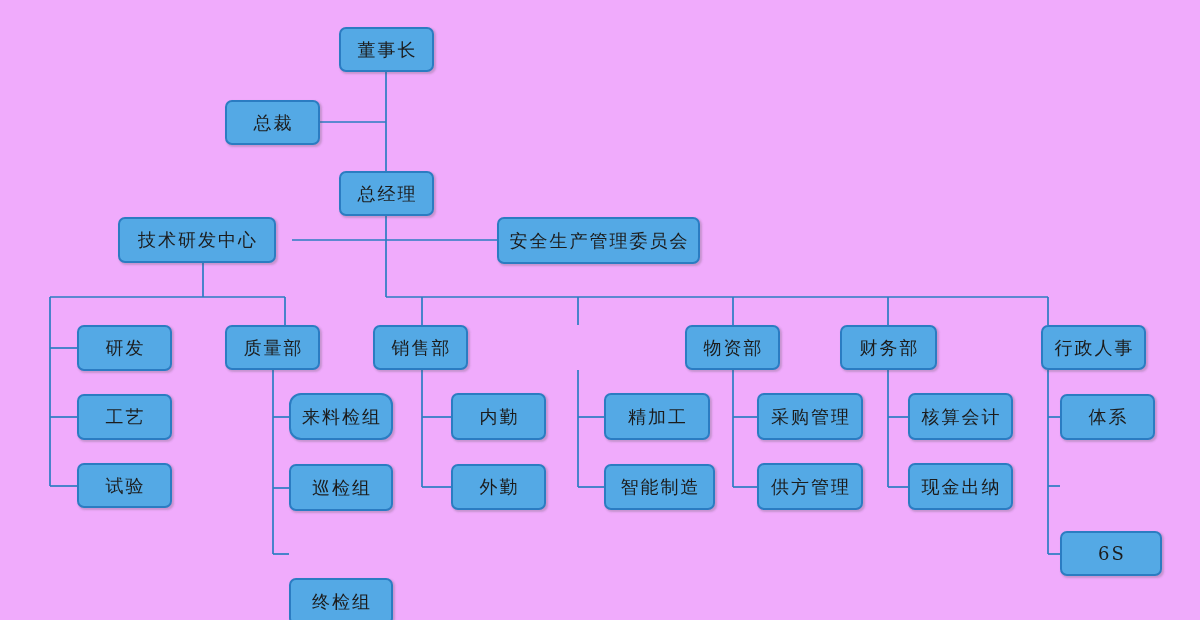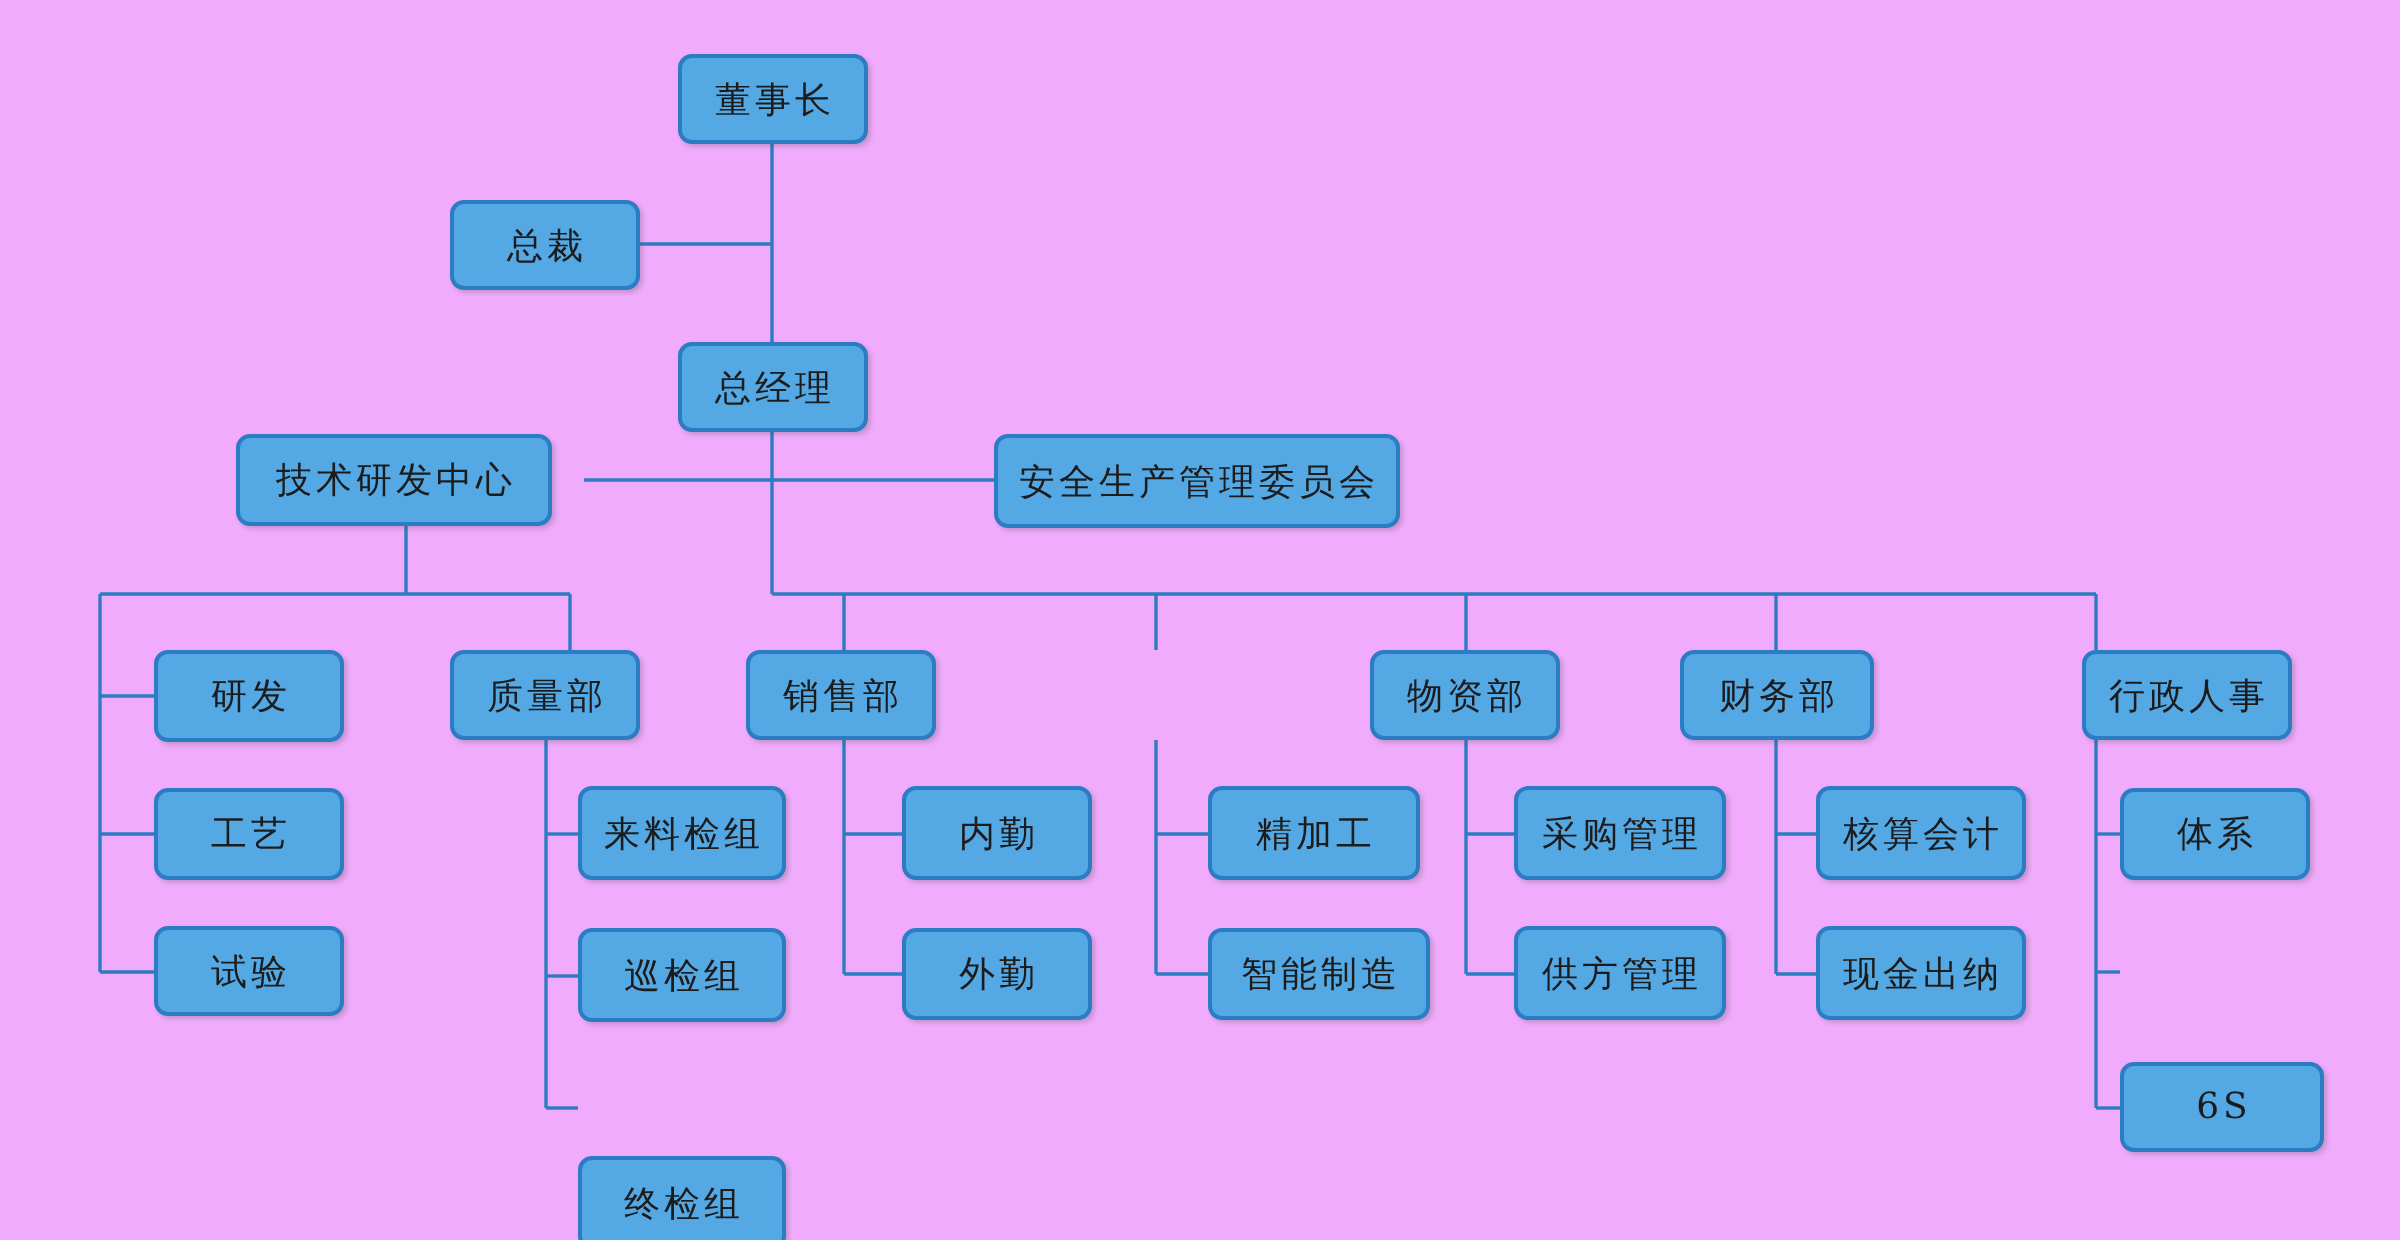--- a/index.html
+++ b/index.html
@@ -115,21 +115,21 @@
       </div>
       <div class="node" style="left: 77px; top: 394px; width: 95px; height: 46px;">
         <span>工艺</span>
       </div>
       <div class="node" style="left: 77px; top: 463px; width: 95px; height: 45px;">
         <span>试验</span>
       </div>
       <div class="node" style="left: 225px; top: 325px; width: 95px; height: 45px;">
         <span>质量部</span>
       </div>
-      <div class="node" style="left: 289px; top: 393px; width: 104px; height: 47px;">
+      <div class="node" style="left: 289px; top: 393px; width: 104px; height: 47px; border-radius: 12px;">
         <span>来料检组</span>
       </div>
       <div class="node" style="left: 289px; top: 464px; width: 104px; height: 47px;">
         <span>巡检组</span>
       </div>
       <div class="node" style="left: 289px; top: 530px; width: 104px; height: 47px; margin-top: 48px;">
         <span>终检组</span>
       </div>
       <div class="node" style="left: 373px; top: 325px; width: 95px; height: 45px;">
         <span>销售部</span>

